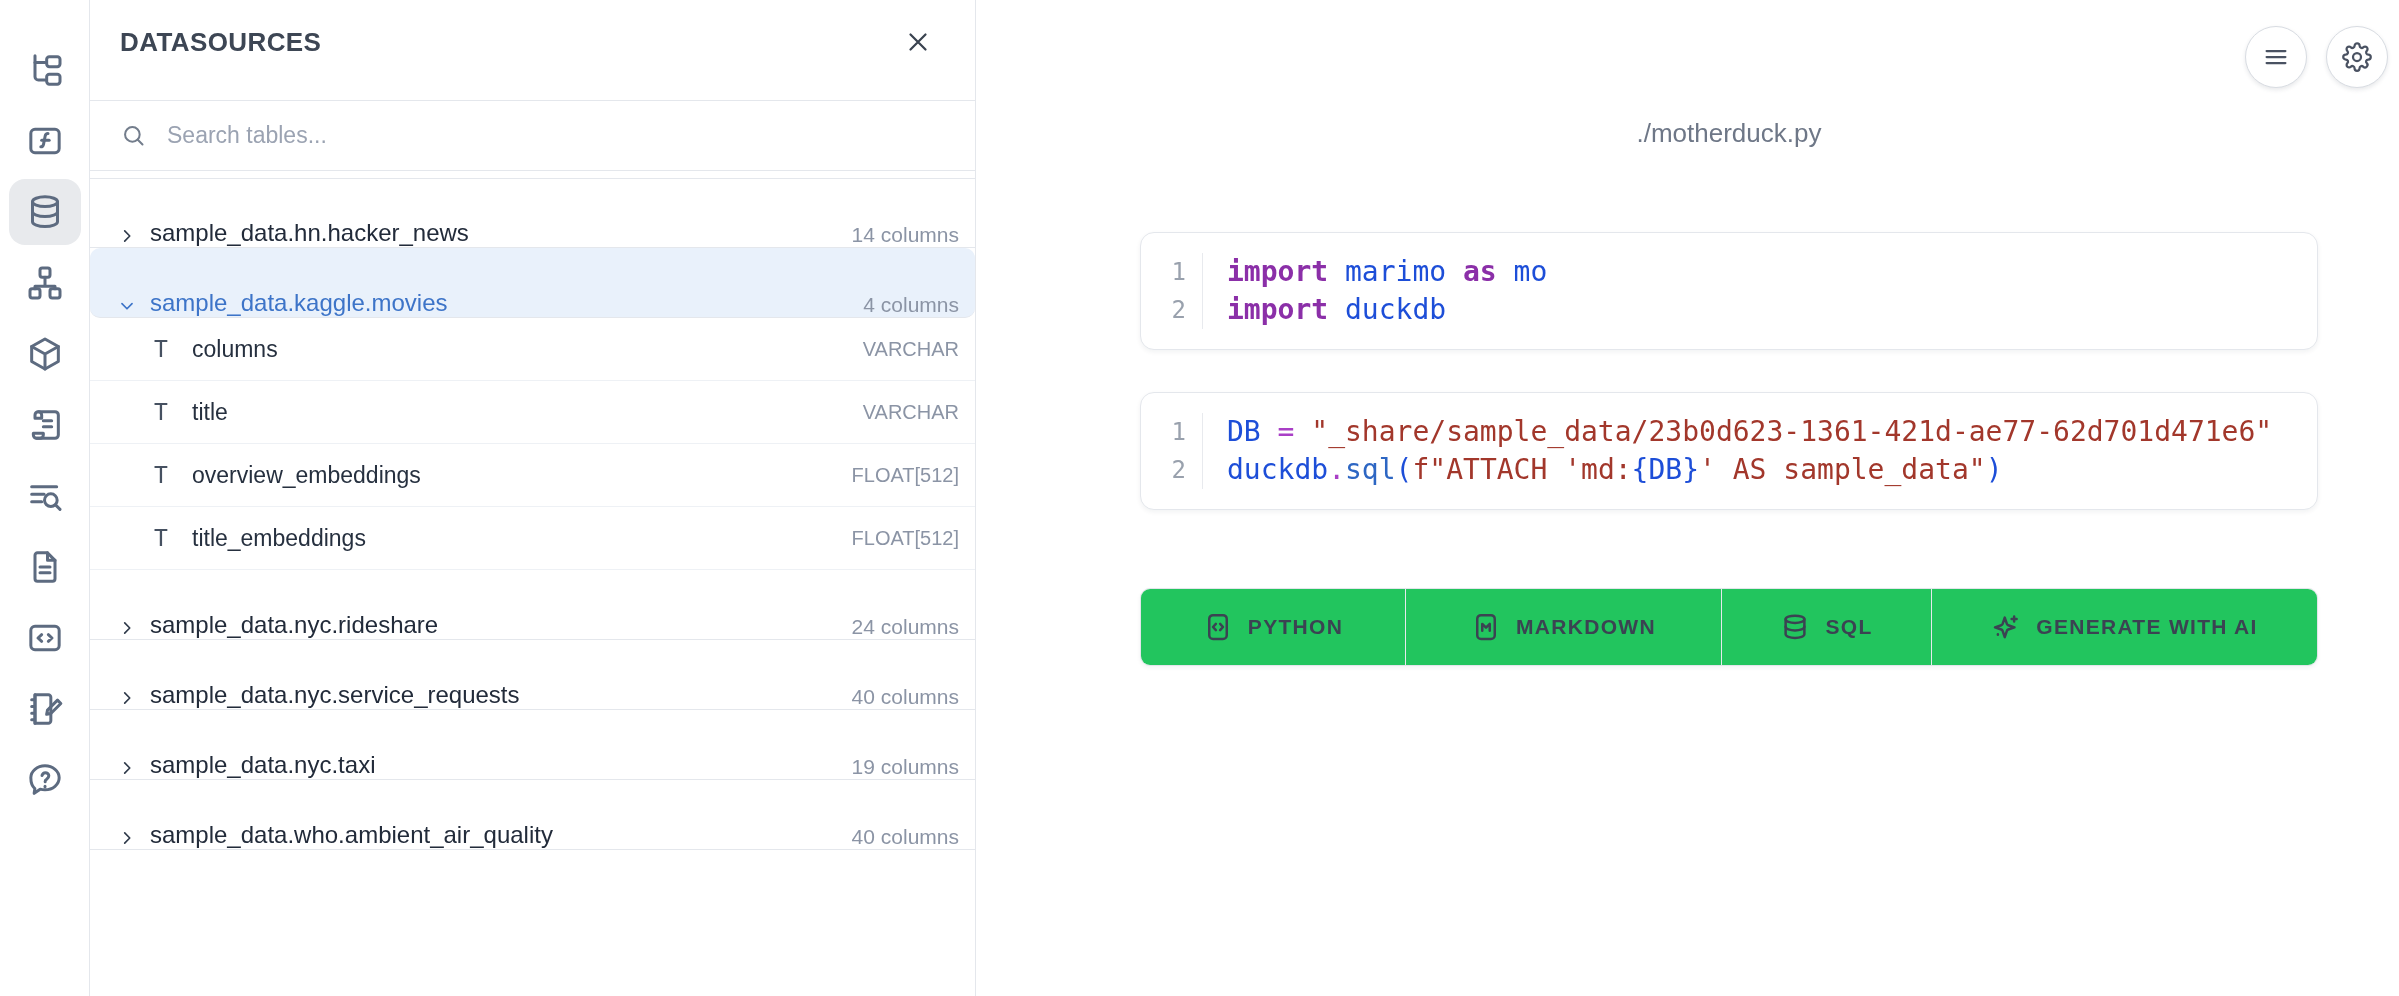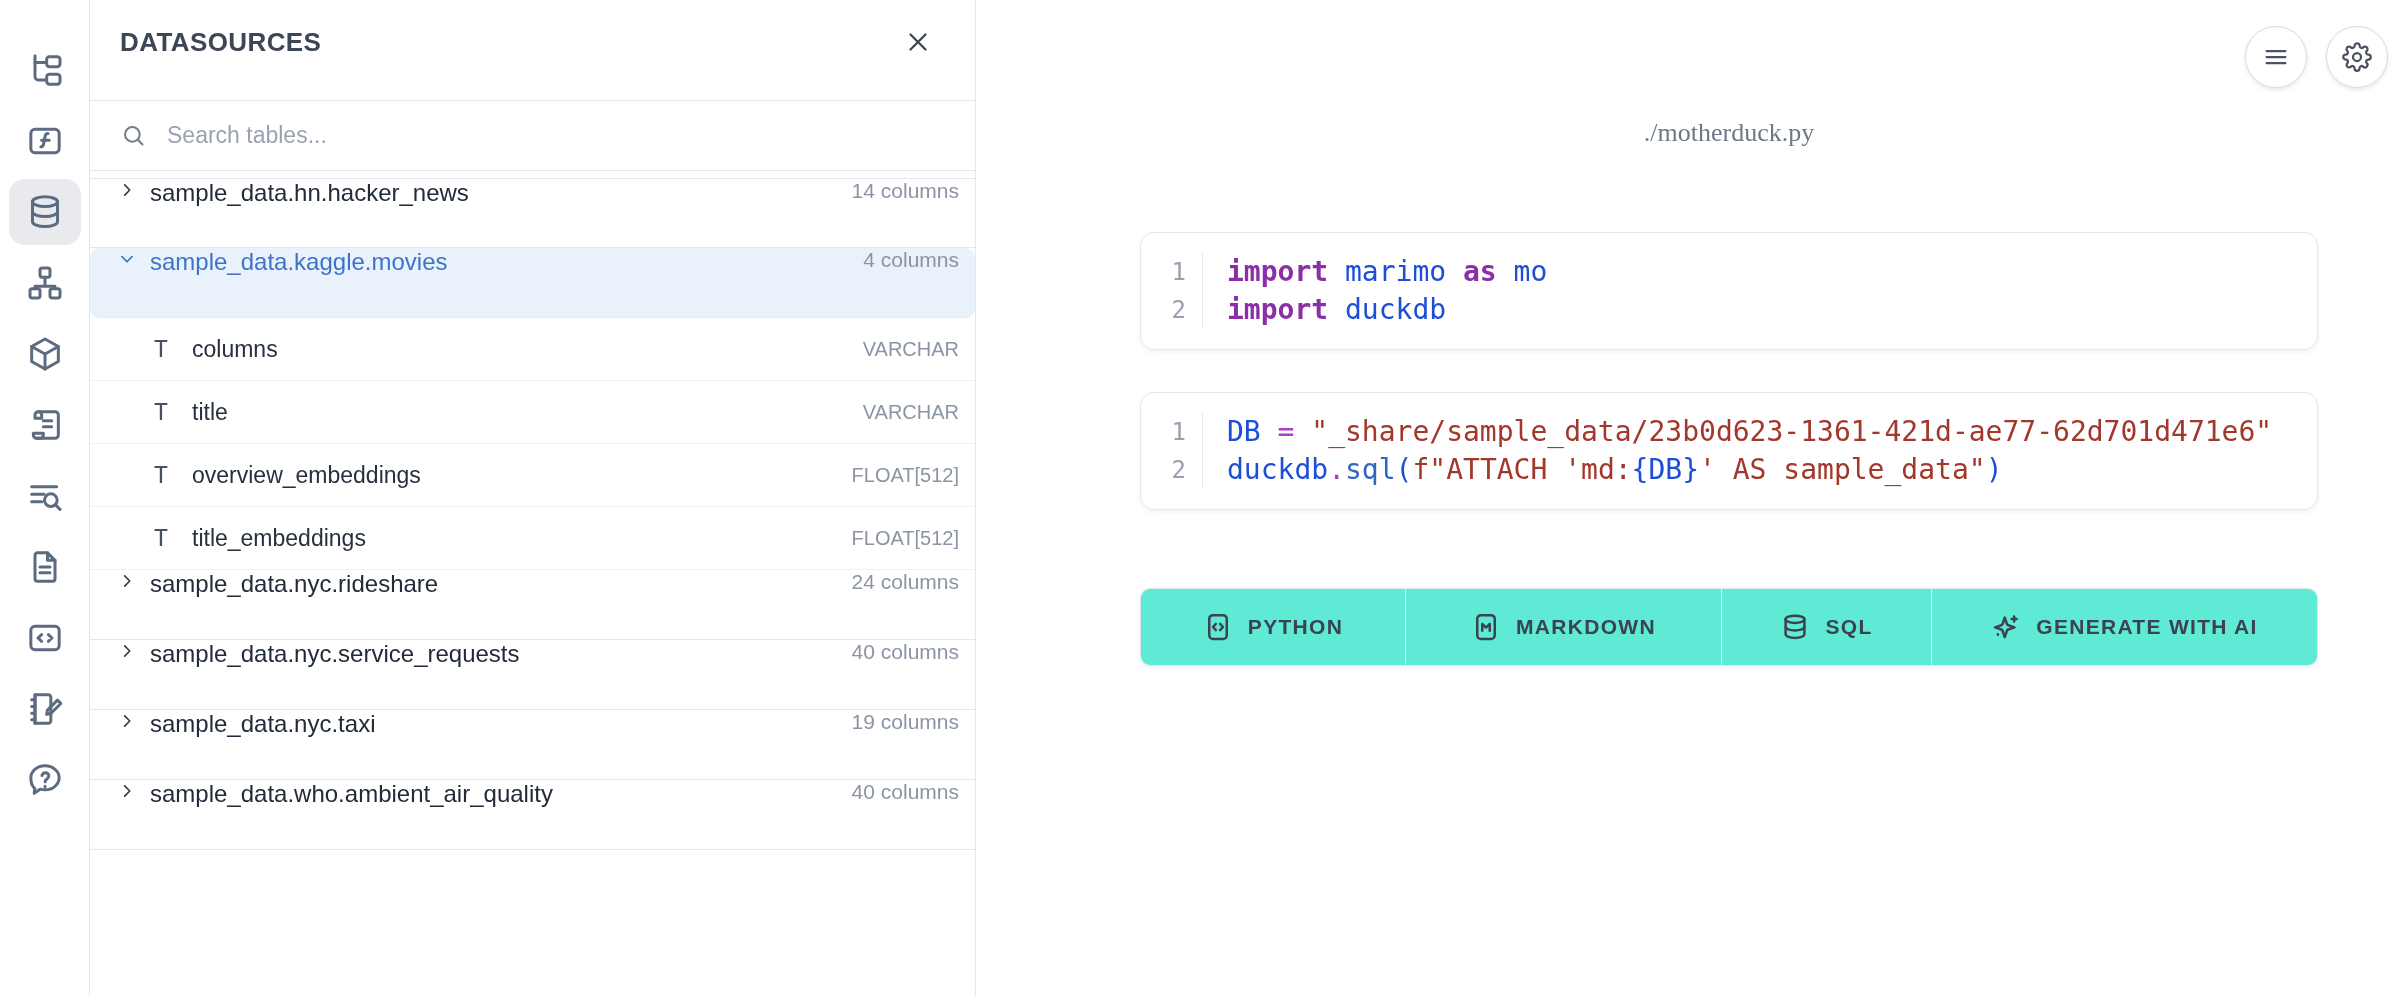--- a/index.html
+++ b/index.html
@@ -30,21 +30,21 @@
   .icon-btn svg { width:30px; height:30px; }
 
   .search-row { height:70px; display:flex; align-items:center; padding:0 30px;
                 border-bottom:1px solid var(--border,#e4e7ec); }
   .search-row svg { width:27px; height:27px; color:#737d8c; flex:0 0 auto; }
   .search-row input { border:none; outline:none; flex:1; margin-left:20px; font-size:23px;
                       font-family:"Liberation Sans", sans-serif; color:#2a3342; background:transparent; }
   .search-row input::placeholder { color:#9ba3b2; }
 
   .tables { margin-top:7px; }
-  .t-row { height:70px; display:flex; align-items:flex-start; padding:0 16px 0 26px;
+  .t-row { height:70px; display:flex; align-items:flex-end; padding:0 16px 0 26px;
            border-bottom:1px solid var(--border,#e4e7ec); cursor:pointer; background:#fff; }
   .tables .t-row:first-child { border-top:1px solid var(--border,#e4e7ec); }
   .t-row .chev { width:22px; height:22px; color:#2f3a4a; flex:0 0 auto; }
   .t-name { margin-left:12px; font-size:24px; color:var(--text-dark,#222b3a); }
   .t-meta { margin-left:auto; font-size:21px; color:var(--text-muted,#8b94a5); }
   .t-row.selected { background:var(--selected-row-bg,#e9f1fb);border-radius:10px; }
   .t-row.selected .t-name, .t-row.selected .chev { color:var(--accent-blue,#3d74c8); }
 
   .c-row { height:63px; display:flex; align-items:center; padding:0 16px 0 64px;
            border-bottom:1px solid #eef1f5; cursor:pointer; background:#fff; }
@@ -55,21 +55,21 @@
 
   
   .main { position:absolute; left:977px; right:0; top:0; bottom:0; background:#fff; }
   .controls { position:absolute; top:26px; right:11px; display:flex; gap:19px; }
   .circle-btn { width:62px; height:62px; border-radius:50%; background:#fff; cursor:pointer;
                 border:1px solid #d8dce2; box-shadow:0 2px 4px rgba(25,35,55,.10);
                 display:flex; align-items:center; justify-content:center; color:#4a5262; }
   .circle-btn svg { width:30px; height:30px; }
 
   .notebook { margin-left:163px; width:1178px; padding-top:118px; }
-  .filename { text-align:center; font-family:Liberation Serif, serif; font-size:26px;
+  .filename { text-align:center; font-family:Liberation Sans, sans-serif; font-size:26px;
               color:#6e7787; line-height:30px; cursor:pointer; }
 
   .cell { margin-top:84px; background:#fff; border:1px solid var(--border,#e4e7ec);
           border-radius:14px; box-shadow:0 2px 5px rgba(20,30,50,.06);
           display:flex; padding:20px 0; cursor:text; }
   .cell + .cell { margin-top:42px; }
   .gutter { width:62px; flex:0 0 auto; text-align:right; padding-right:16px;
             border-right:1px solid #e8eaee; color:#99a1ad;
             font-family:"DejaVu Sans Mono", monospace; font-size:24px; }
   .gutter .ln { line-height:38px; }
@@ -77,21 +77,21 @@
   .code .cl { line-height:38px; white-space:pre; }
   .tk-pl { color:#1d4ed8; }
   .tk-kw { color:var(--code-keyword,#8b2fa8); font-weight:600; }
   .tk-str { color:var(--code-string,#a2372b); }
   .tk-fn { color:var(--code-function,#2d66c3); }
   .tk-op { color:var(--code-operator,#a93fc6); }
 
   .add-row { margin-top:78px; height:78px; display:flex; background:#fff;
              border:1px solid #e2e5ea; border-radius:10px; box-shadow:0 2px 4px rgba(20,30,50,.05);
              overflow:hidden; }
-  .add-btn { border:none; background:#5eead4; cursor:pointer; display:flex; align-items:center;
+  .add-btn { border:none; background:#22c55e; cursor:pointer; display:flex; align-items:center;
              justify-content:center; gap:15px; color:#3b4352; font-family:"Liberation Sans", sans-serif;
              font-size:21px; font-weight:700; letter-spacing:1.3px; }
   .add-btn:not(:last-child) { border-right:1px solid #e6e9ed; }
   .add-btn:nth-child(1) { width:265px; }
   .add-btn:nth-child(2) { width:316px; }
   .add-btn:nth-child(3) { width:210px; }
   .add-btn:nth-child(4) { flex:1; }
   .add-btn svg { width:30px; height:30px; stroke-width:2; }
 </style>
 </head>

